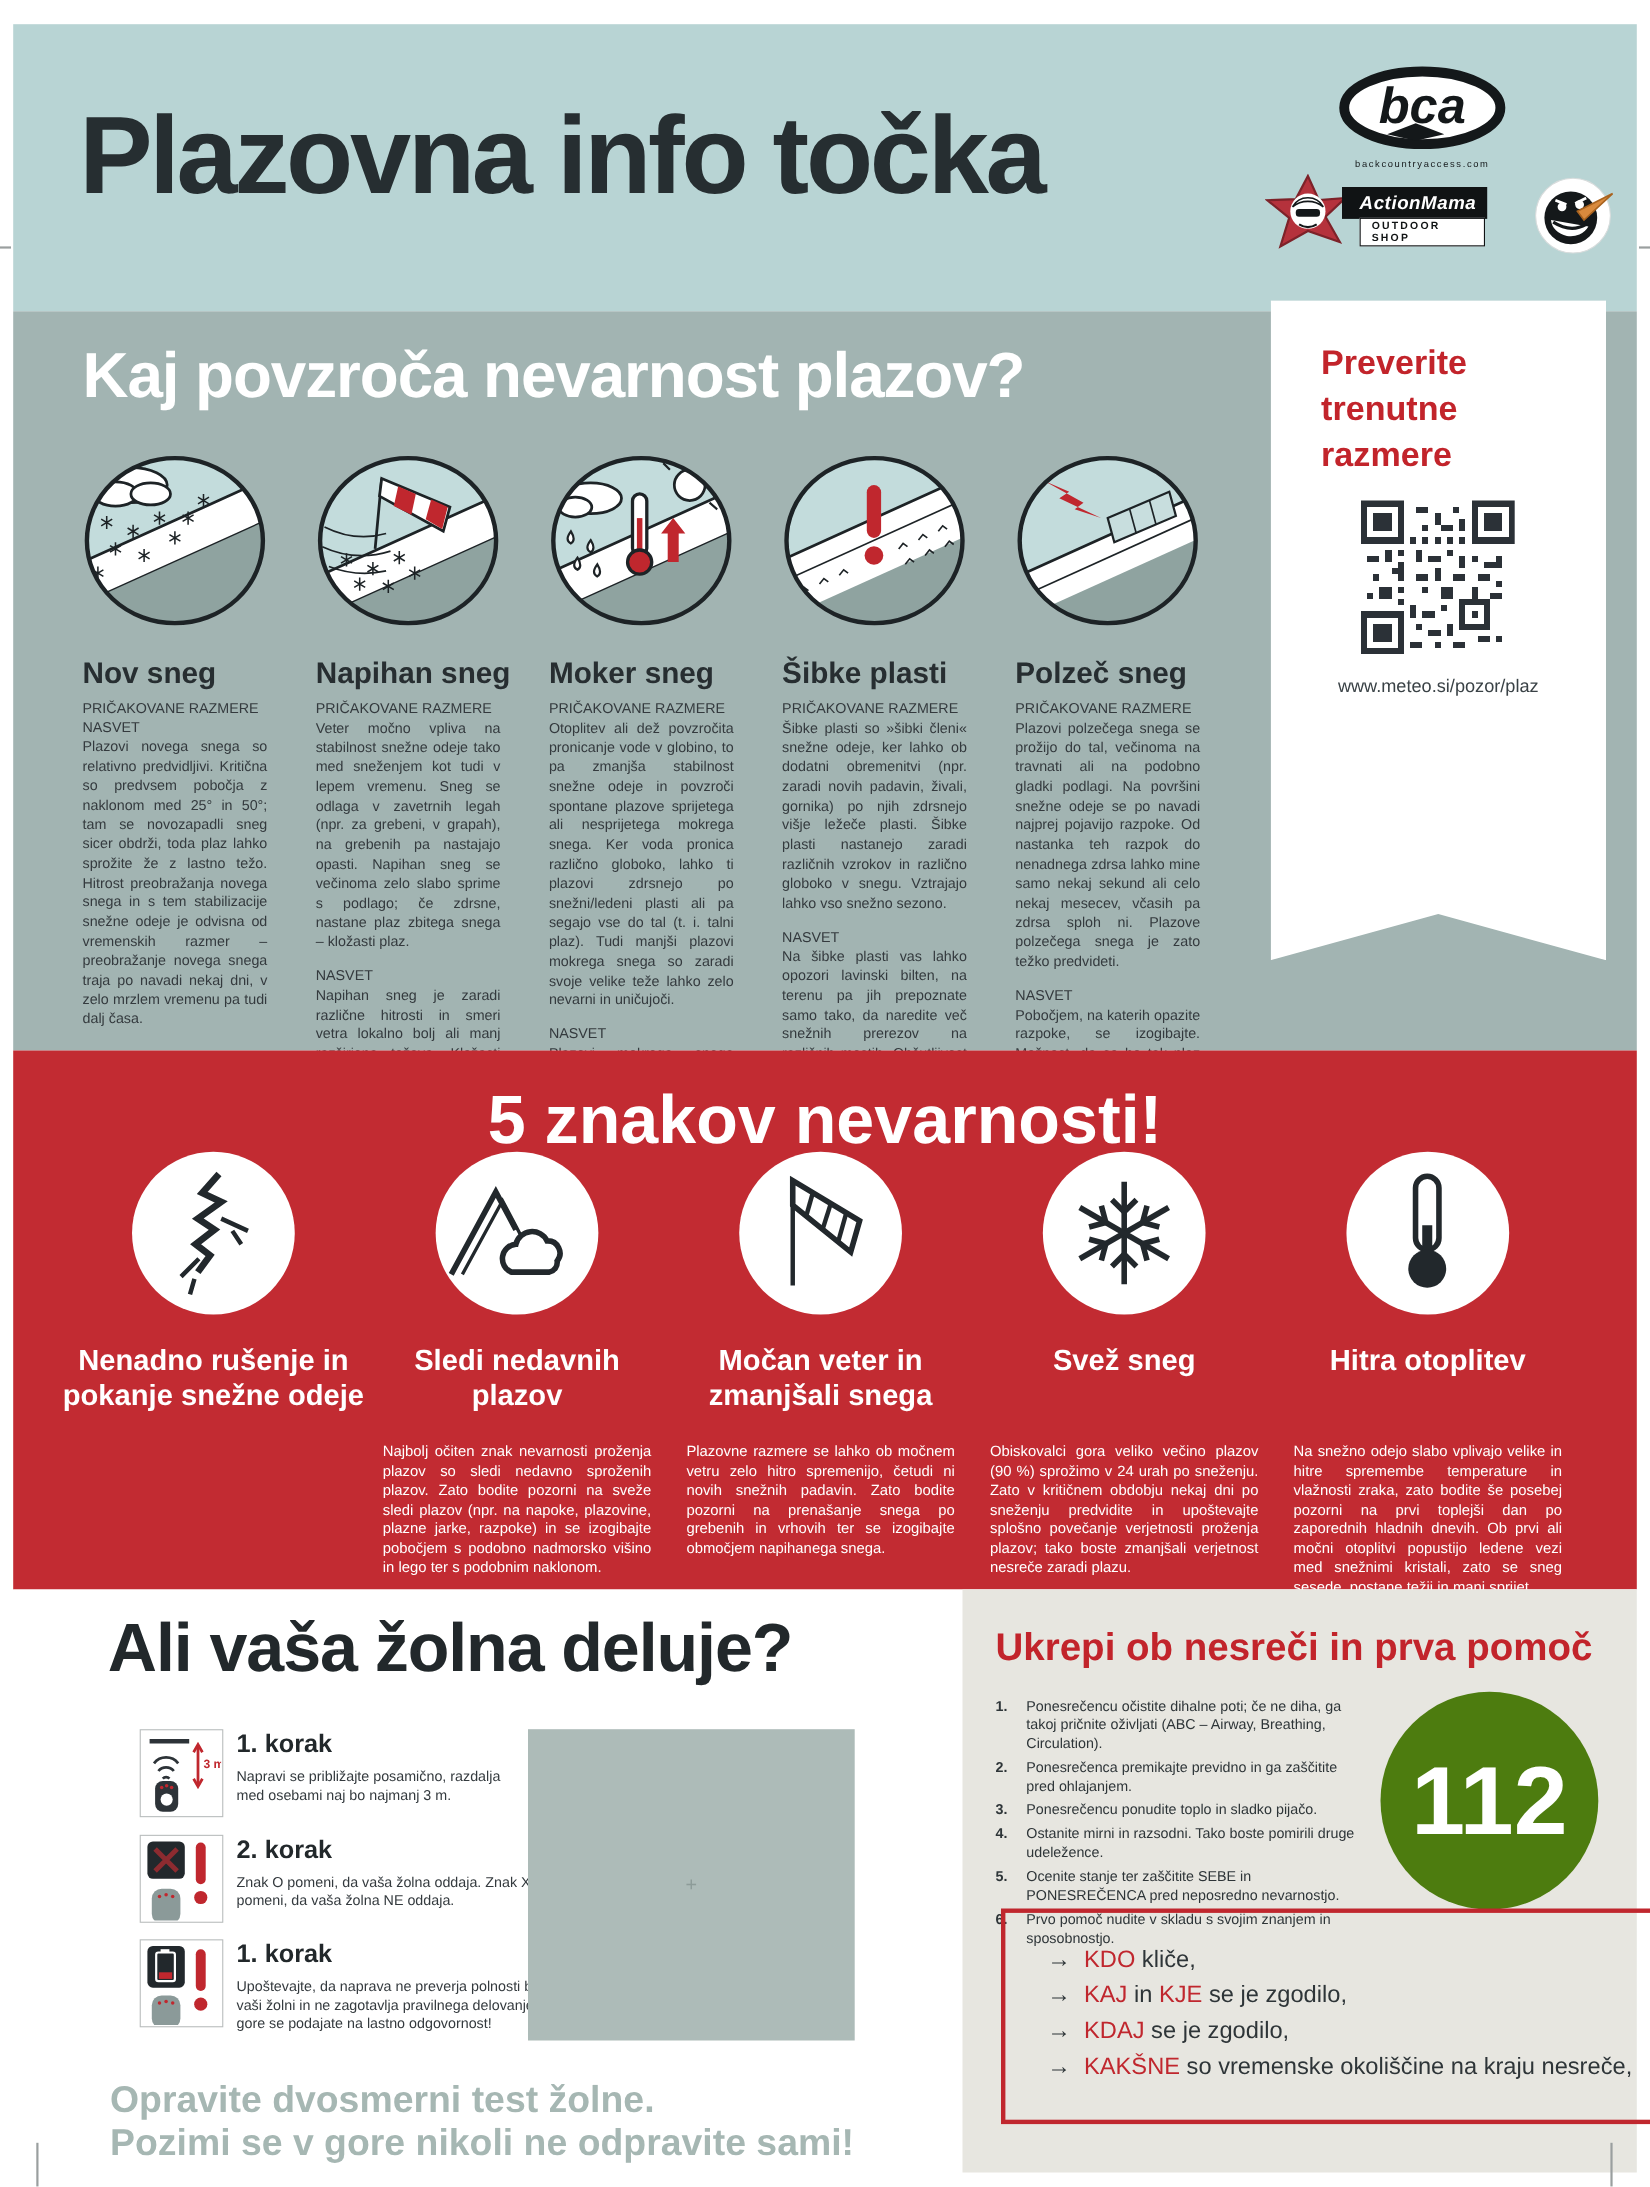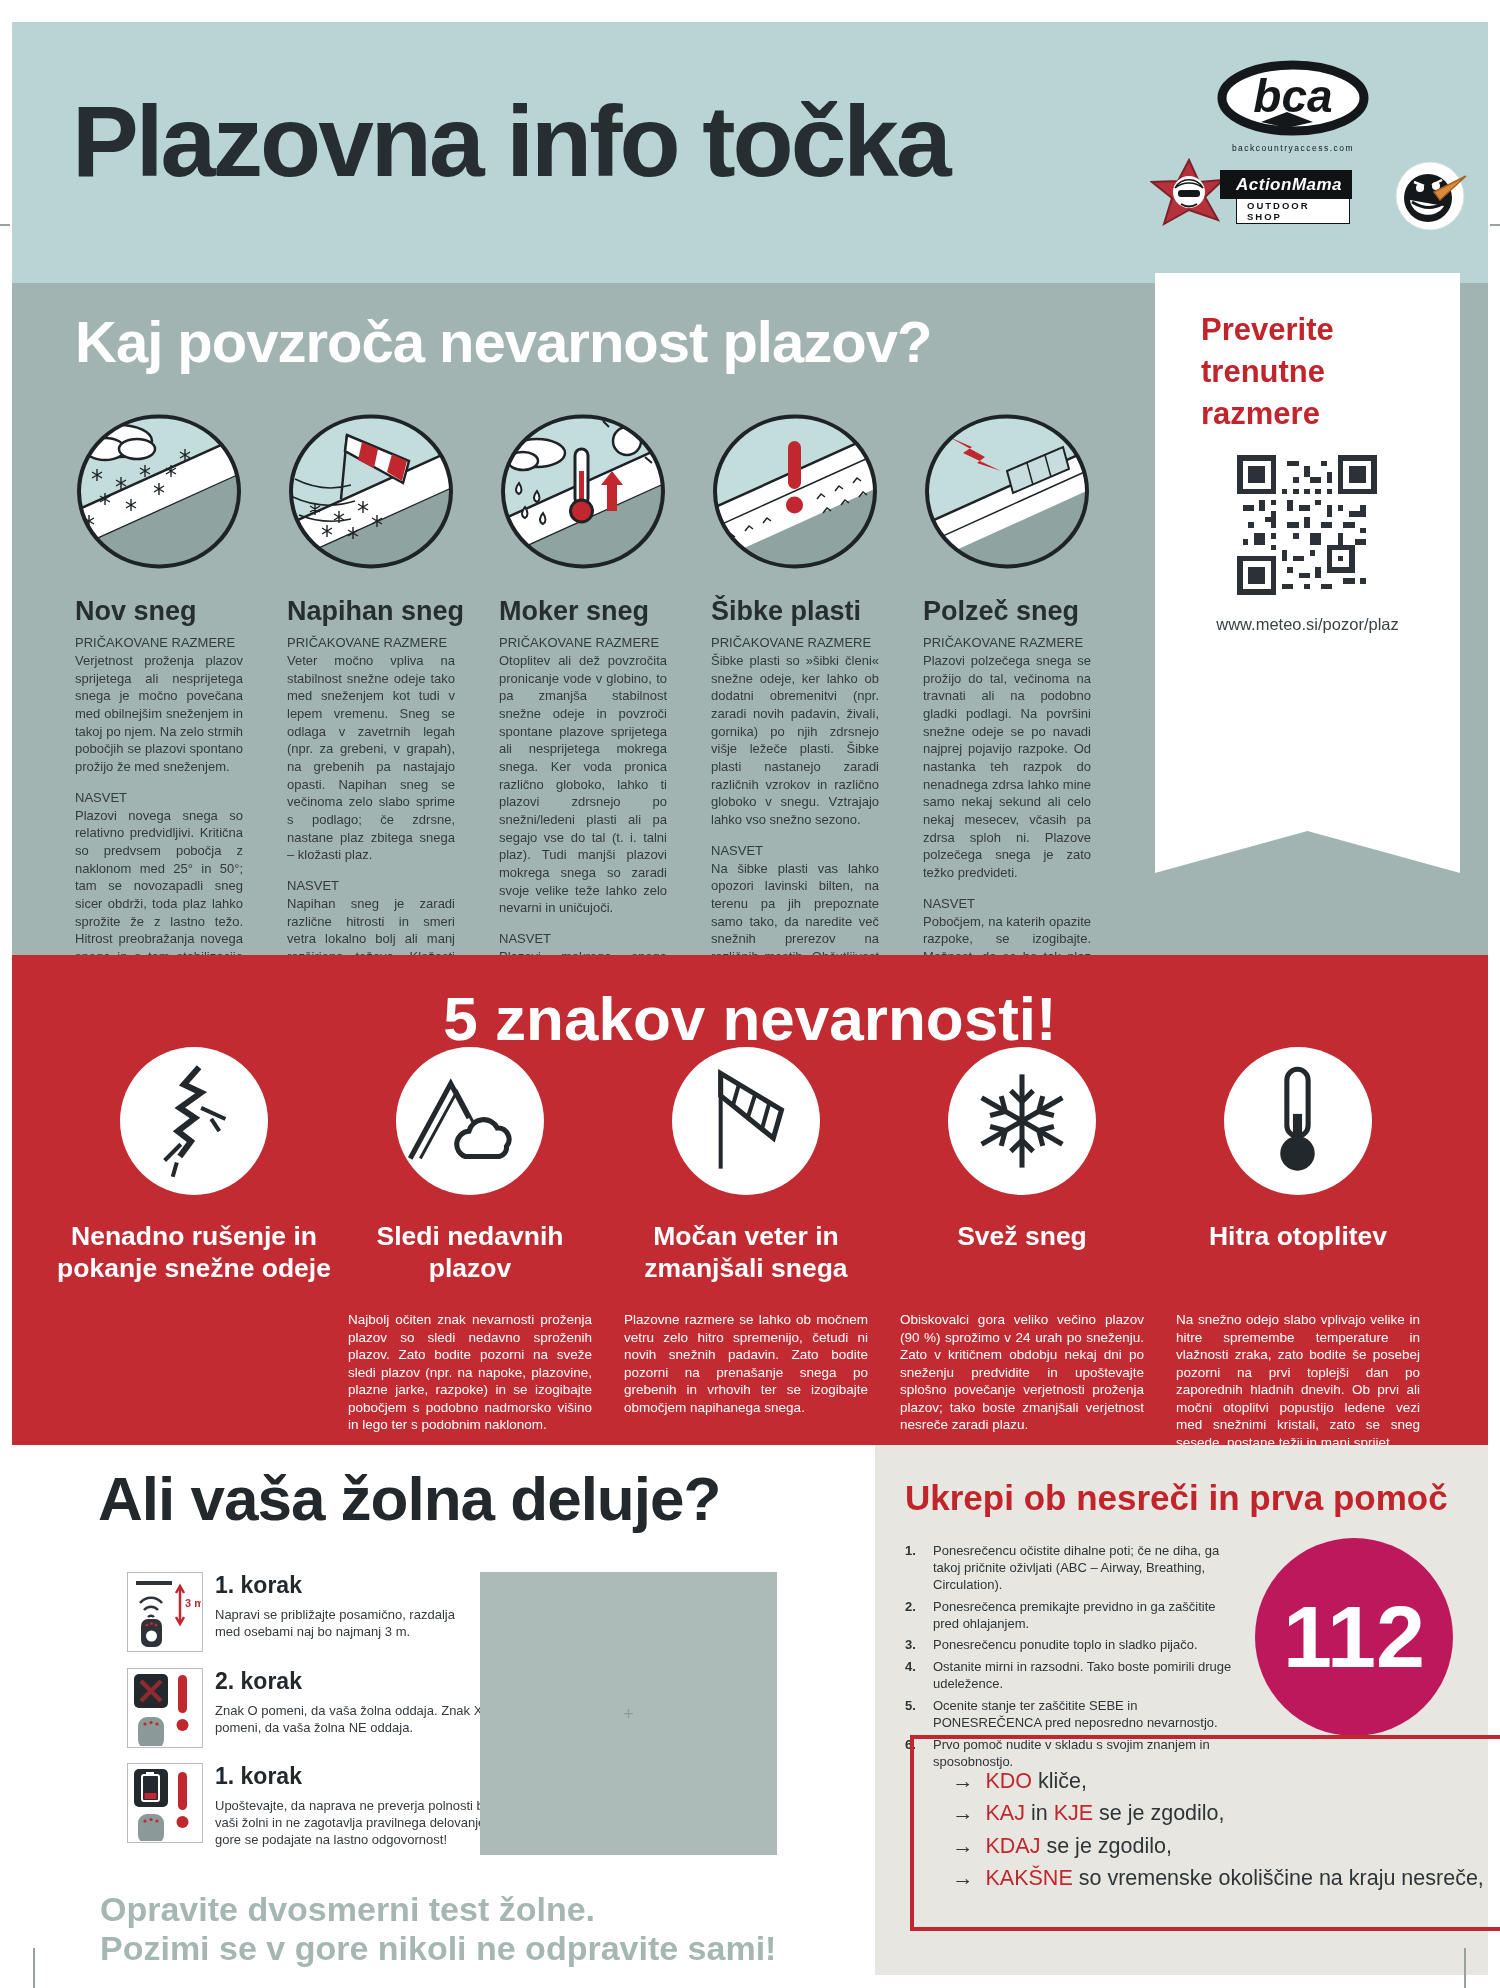--- a/index.html
+++ b/index.html
@@ -49,21 +49,21 @@
   .step-text{font-size:13px;line-height:1.3;color:#343a3e;margin:0;}
   .map-square{left:480px;top:1572px;width:297px;height:283px;background:#adbbb8;}
   .map-mark{position:absolute;left:50%;top:50%;transform:translate(-50%,-50%);color:#8d9c99;font-size:18px;}
   .slogan{left:100px;top:1890px;font-size:34px;line-height:1.15;font-weight:bold;color:#a6b7b3;white-space:nowrap;}
   
   .emerg-heading{left:905px;top:1478px;font-size:35px;font-weight:bold;color:#c2242b;white-space:nowrap;}
   .emerg-list{left:905px;top:1543px;width:335px;margin:0;padding:0;list-style:none;counter-reset:st;}
   .emerg-list li{counter-increment:st;position:relative;padding-left:28px;font-size:13px;line-height:1.3;
     color:#2e3538;margin-bottom:5px;}
   .emerg-list li::before{content:counter(st) ".";position:absolute;left:0;font-weight:bold;}
-  .phone-circle{left:1255px;top:1538px;width:198px;height:198px;border-radius:50%;background:#be185d;
+  .phone-circle{left:1255px;top:1538px;width:198px;height:198px;border-radius:50%;background:#4d7c0f;
     display:flex;align-items:center;justify-content:center;}
   .phone-num{color:#ffffff;font-size:88px;font-weight:bold;}
   .call-box{left:910px;top:1735px;width:606px;height:196px;border:4px solid #c0272e;box-sizing:border-box;
     padding:26px 0 0 38px;}
   .ci-line{font-size:21.5px;line-height:1.5;color:#2e3538;}
   .ci-line .arrow{display:inline-block;margin-right:12px;}
   .kw{color:#c0272e;}
   
   .mark{background:#9a9f9f;}
 </style>
@@ -139,21 +139,20 @@
           <use href="#flake" x="56" y="92"></use>
           <use href="#flake" x="84" y="76"></use>
         <use href="#flake" x="14" y="108"></use>
           <use href="#flake" x="96" y="58"></use>
           <use href="#flake" x="110" y="42"></use>
       </g>
       <ellipse cx="84" cy="78.5" rx="80" ry="75" fill="none" stroke="#1d2326" stroke-width="4"></ellipse>
     </svg>
     <div class="cause-title">Nov sneg</div>
     <p class="sec-label">PRIČAKOVANE RAZMERE</p>
-    <p class="sec-text">Verjetnost proženja plazov sprijetega ali nesprijetega snega je močno povečana med obilnejšim sneženjem in takoj po njem. Na zelo strmih pobočjih se plazovi spontano prožijo že med sneženjem.</p>
     <p class="sec-label">NASVET</p>
     <p class="sec-text">Plazovi novega snega so relativno predvidljivi. Kritična so predvsem pobočja z naklonom med 25° in 50°; tam se novozapadli sneg sicer obdrži, toda plaz lahko sprožite že z lastno težo. Hitrost preobražanja novega snega in s tem stabilizacije snežne odeje je odvisna od vremenskih razmer – preobražanje novega snega traja po navadi nekaj dni, v zelo mrzlem vremenu pa tudi dalj časa.</p>
   </div>
 
   <div class="abs cause-col" style="left:287px">
     <svg width="168" height="157" viewBox="0 0 168 157">
       <clipPath id="cc2">
           <ellipse cx="84" cy="78.5" rx="80" ry="75"></ellipse>
         </clipPath>
       <g clip-path="url(#cc2)">

